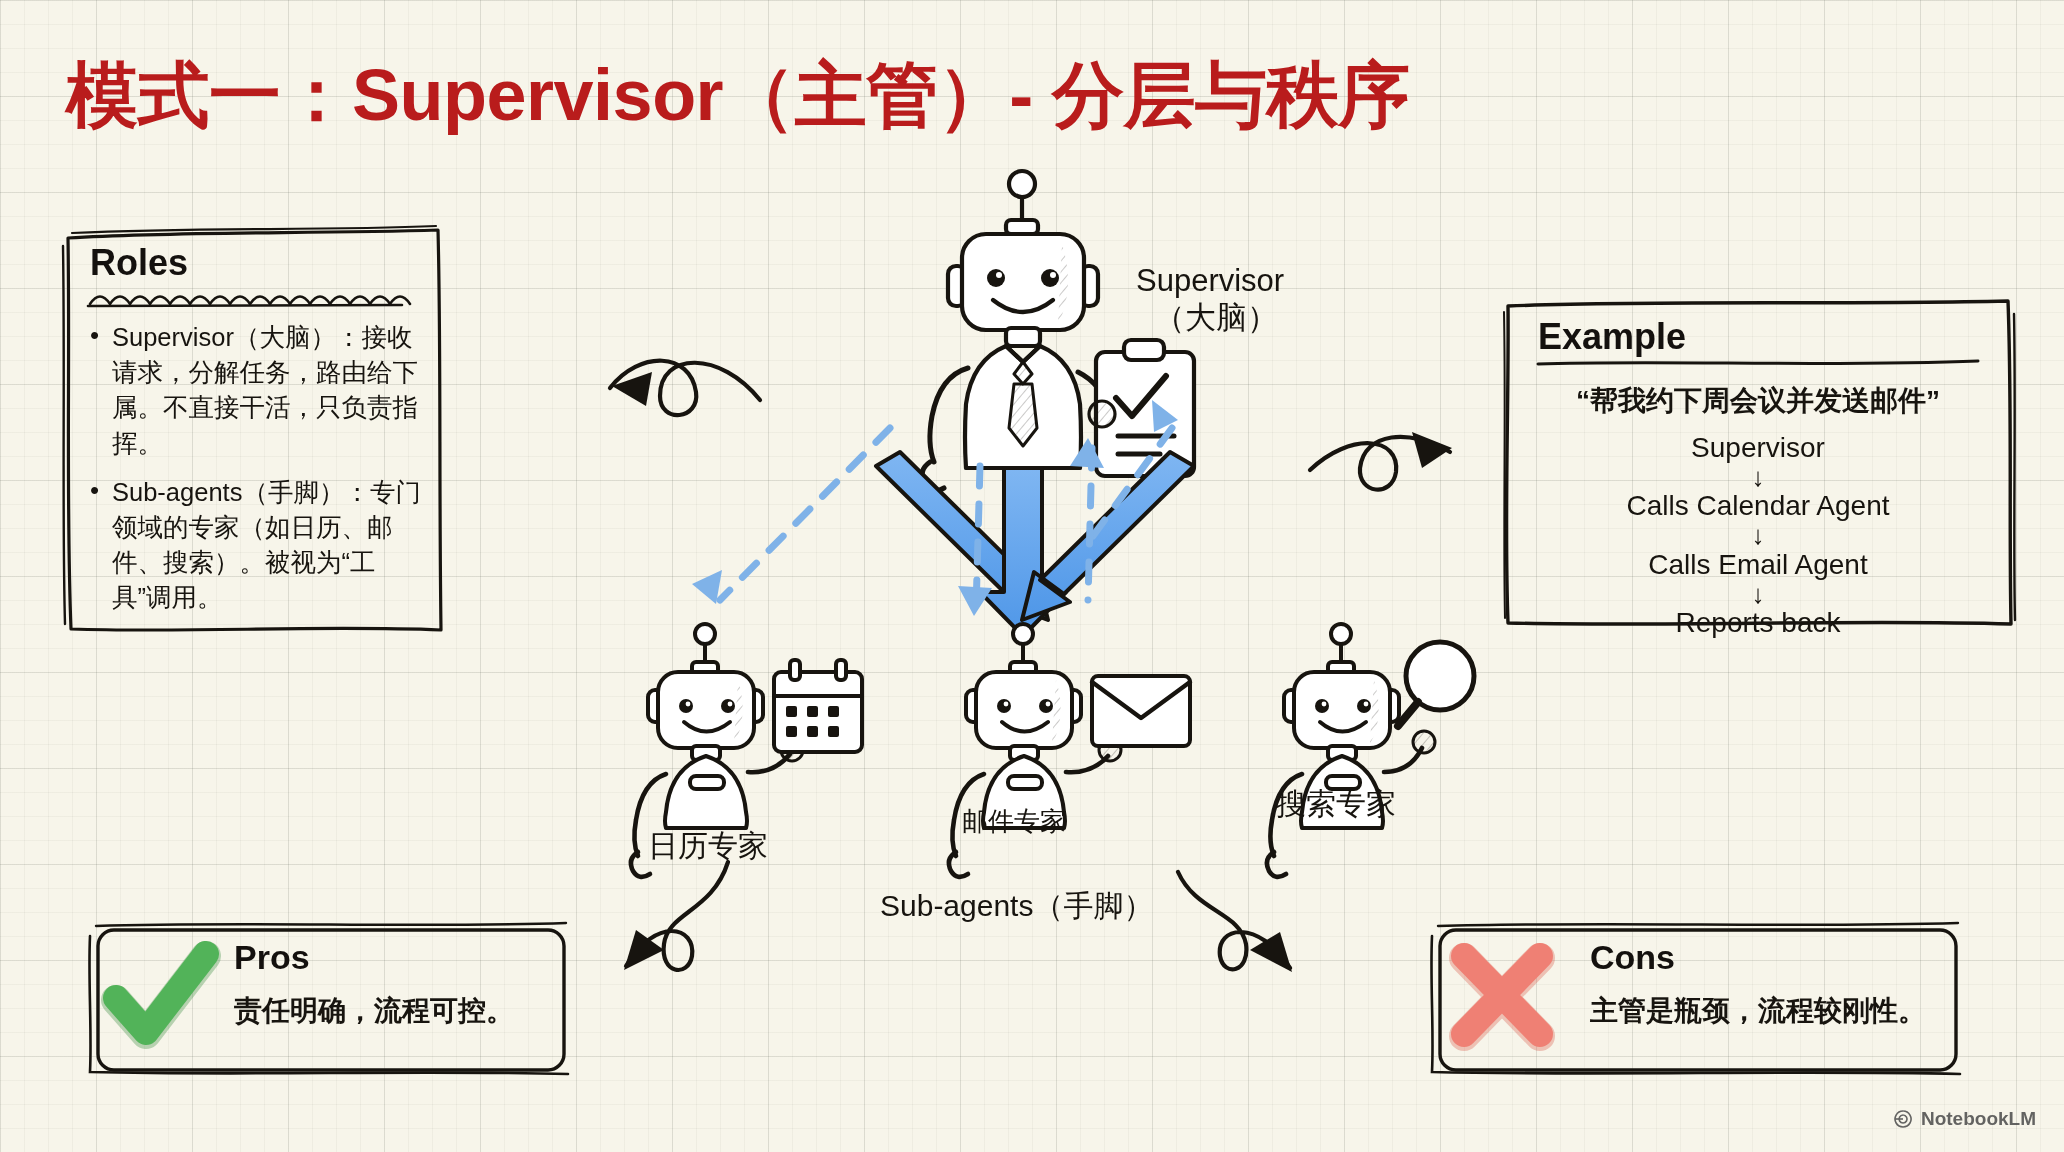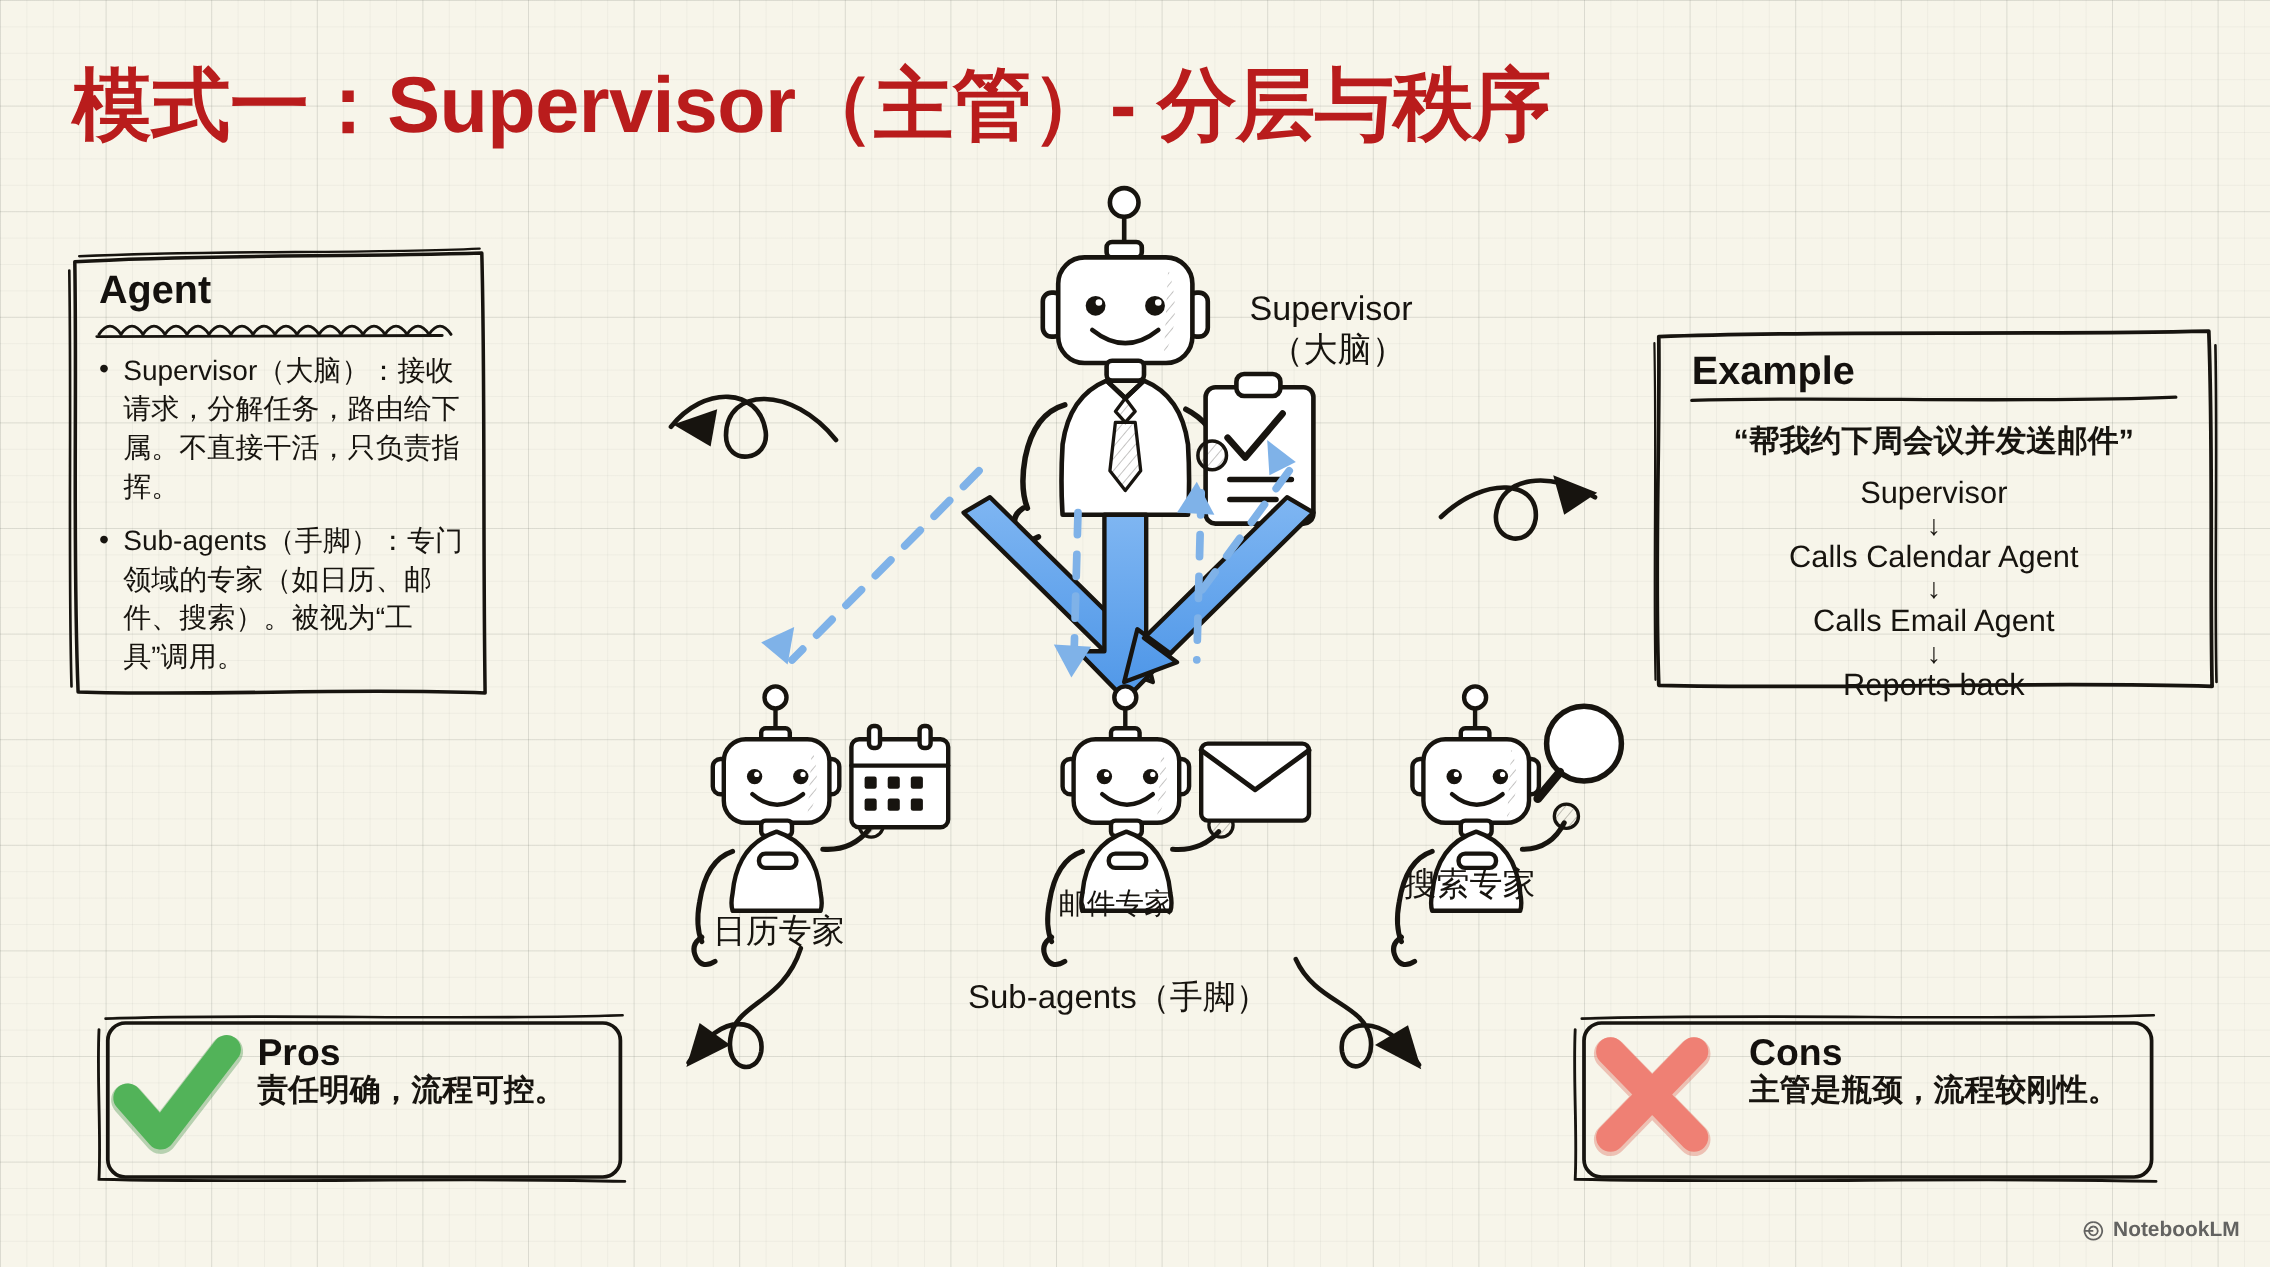--- a/index.html
+++ b/index.html
@@ -105,21 +105,21 @@
     margin: 2px 0 1px;
   }
 
   
   .pc-icon { position: absolute; left: 22px; top: 14px; width: 112px; height: 128px; }
   .pc-title {
     position: absolute; left: 150px; top: 18px;
     font-size: 34px; font-weight: 700; color: #14110e;
   }
   .pc-text {
-    position: absolute; left: 150px; top: 52px;
+    position: absolute; left: 150px; top: 72px;
     font-size: 28px; font-weight: 600; color: #17140f;
   }
   #cons-panel .pc-icon { left: 20px; top: 12px; }
   #cons-panel .pc-title { left: 164px; }
   #cons-panel .pc-text  { left: 164px; }
 
   
   .c-label { position: absolute; color: #17140f; }
 
   #sup-label {
@@ -155,21 +155,21 @@
 
   <div id="title">模式一：Supervisor（主管）- 分层与秩序</div>
 
   <div class="panel" id="roles-panel">
     <svg class="frame" viewBox="0 0 382 412">
       <path d="M6,14 C120,7 250,10 376,6 C379,120 377,260 379,406 C255,401 130,409 9,405 C4,280 8,140 6,14 Z" fill="none" stroke="#17140f" stroke-width="3.2" stroke-linecap="round" stroke-linejoin="round"></path>
       <path d="M1,22 C3,150 0,290 3,400" fill="none" stroke="#17140f" stroke-width="2.4" stroke-linecap="round"></path>
       <path d="M10,9 C140,3 260,7 374,2" fill="none" stroke="#17140f" stroke-width="2.2" stroke-linecap="round"></path>
     </svg>
     <div class="content">
-      <div class="panel-title">Agent</div>
+      <div class="panel-title">Roles</div>
       <svg style="position:absolute;left:26px;top:62px;" width="316" height="22">
         <path d="M2,18 q10,-15 20,0 q10,-15 20,0 q10,-15 20,0 q10,-15 20,0 q10,-15 20,0 q10,-15 20,0
                  q10,-15 20,0 q10,-15 20,0 q10,-15 20,0 q10,-15 20,0 q10,-15 20,0 q10,-15 20,0
                  q10,-15 20,0 q10,-15 20,0 q10,-15 20,0 q10,-15 20,0" fill="none" stroke="#17140f" stroke-width="2.6" stroke-linecap="round"></path>
         <path d="M0,20 L314,19" fill="none" stroke="#17140f" stroke-width="2.6" stroke-linecap="round"></path>
       </svg>
       <ul class="roles-list">
         <li>Supervisor（大脑）：接收请求，分解任务，路由给下属。不直接干活，只负责指挥。</li>
         <li>Sub-agents（手脚）：专门领域的专家（如日历、邮件、搜索）。被视为“工具”调用。</li>
       </ul>

